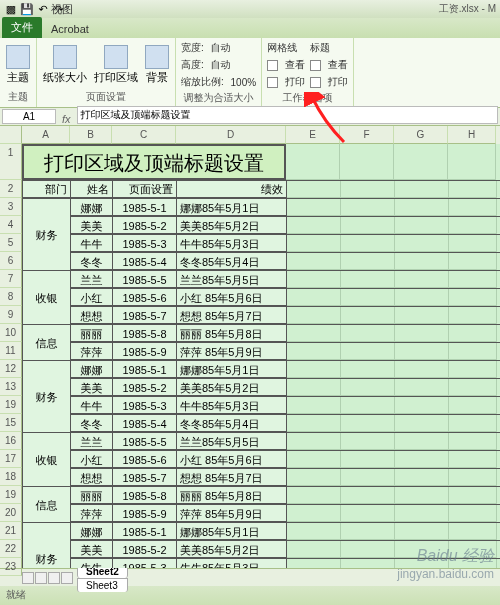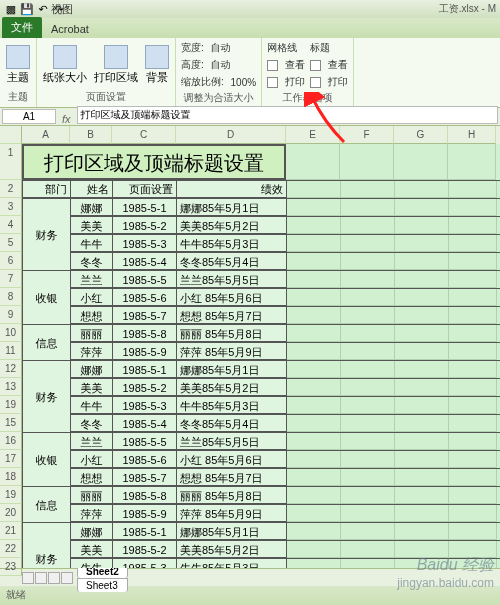--- a/index.html
+++ b/index.html
@@ -42,21 +42,21 @@
 .tbl { border-top:1px solid #555; border-left:1px solid #555; }
 .cA{width:48px}.cB{width:42px}.cC{width:64px}.cD{width:110px}.cE{width:54px}.cF{width:54px}.cG{width:54px}.cH{width:48px}
 .sheet-tabs { height:18px; background:#e8f0e0; border-top:1px solid #a8c088; display:flex; align-items:center; font-size:10px; padding-left:22px;}
 .sheet-tabs .nav { display:flex; gap:1px; margin-right:4px;}
 .sheet-tabs .nav span{width:12px;height:12px;border:1px solid #aaa;background:#f0f0f0;}
 .st { padding:1px 8px; background:#fff; border:1px solid #aaa; border-bottom:none; border-radius:0 0 3px 3px; margin-right:-1px;}
 .st.active{background:#fff;font-weight:bold;}
 .status { height:23px; background:linear-gradient(#d8e8c8,#c8dfb0); font-size:10px; color:#555; padding:2px 6px; }
 .arrow { position:absolute; top:92px; left:304px; width:50px; height:55px; pointer-events:none; z-index:30;}
 .arrow svg { width:100%; height:100%; }
-.watermark { position:absolute; right:6px; bottom:15px; font-size:12px; color:rgba(100,120,140,.6); text-align:right; pointer-events:none;}
+.watermark { position:absolute; right:6px; bottom:24px; font-size:12px; color:rgba(100,120,140,.6); text-align:right; pointer-events:none;}
 .watermark .big{font-size:16px;font-style:italic;}
 .cb{width:11px;height:11px;border:1px solid #888;display:inline-block;vertical-align:middle;background:#fff;}
 </style>
 </head>
 <body>
 
 <div class="titlebar">
   <div class="qat">
     <span>▩</span>
     <span>💾</span>

